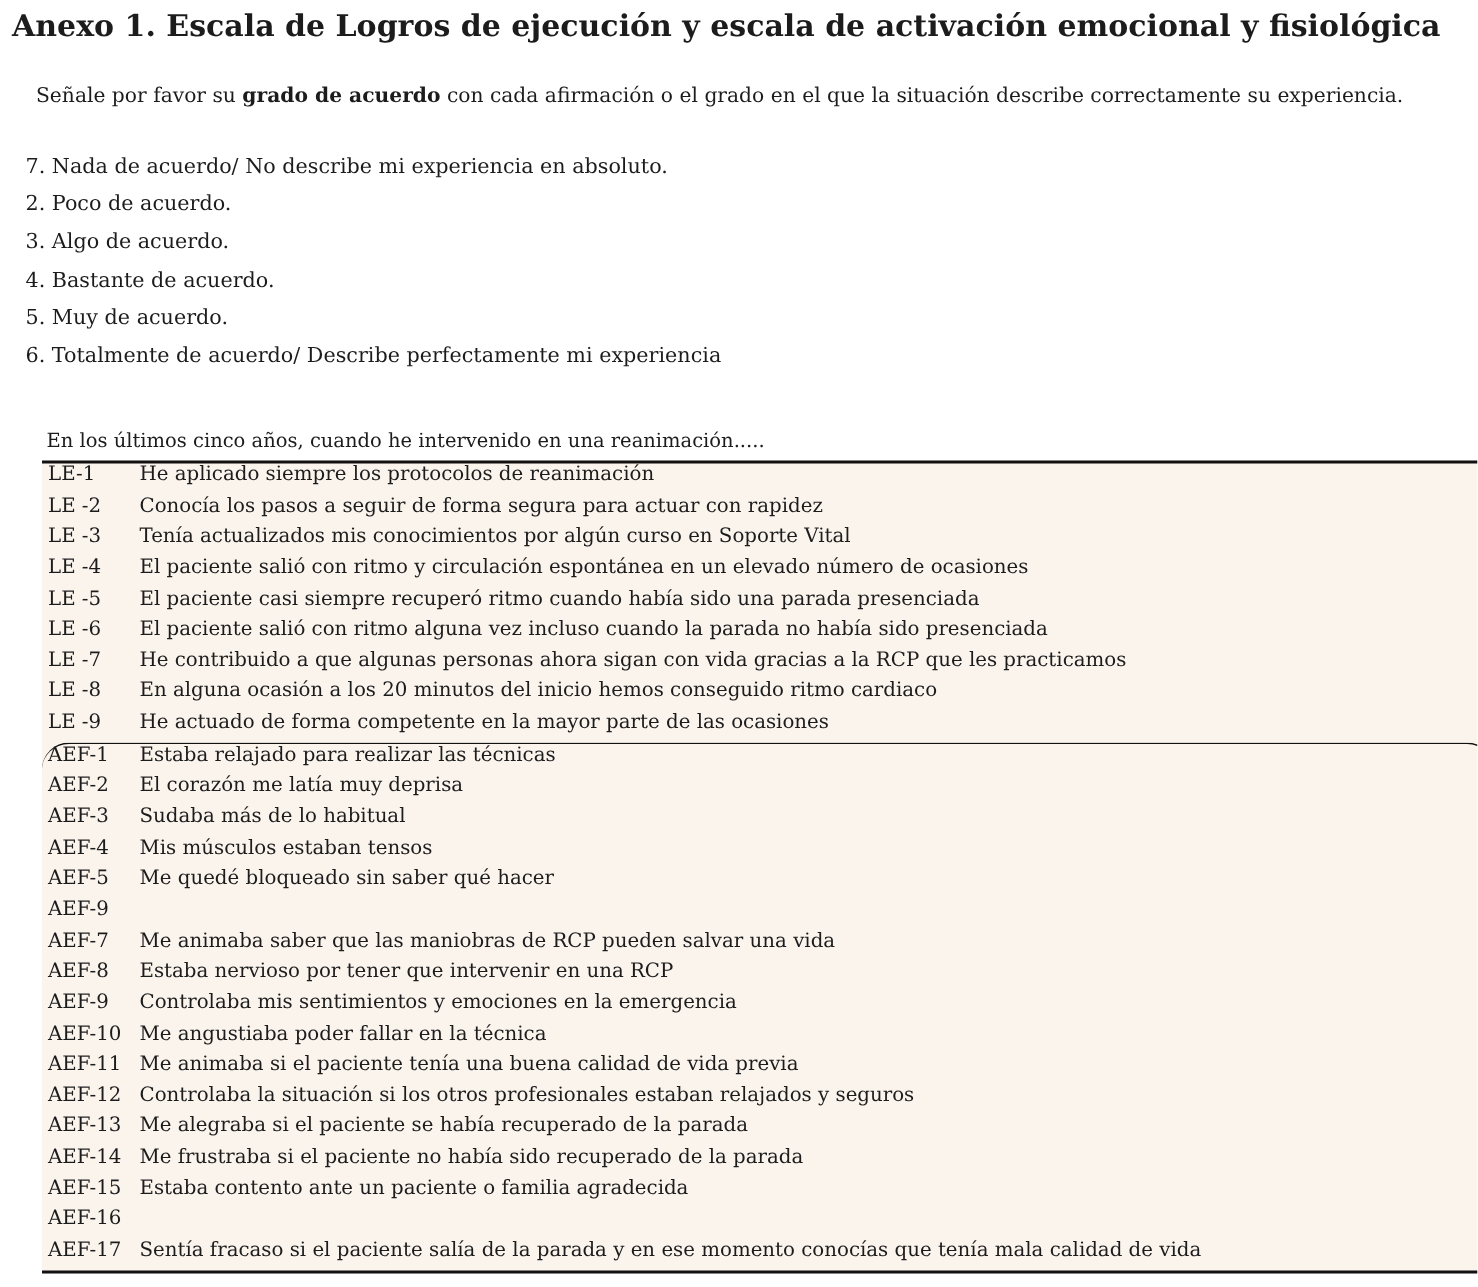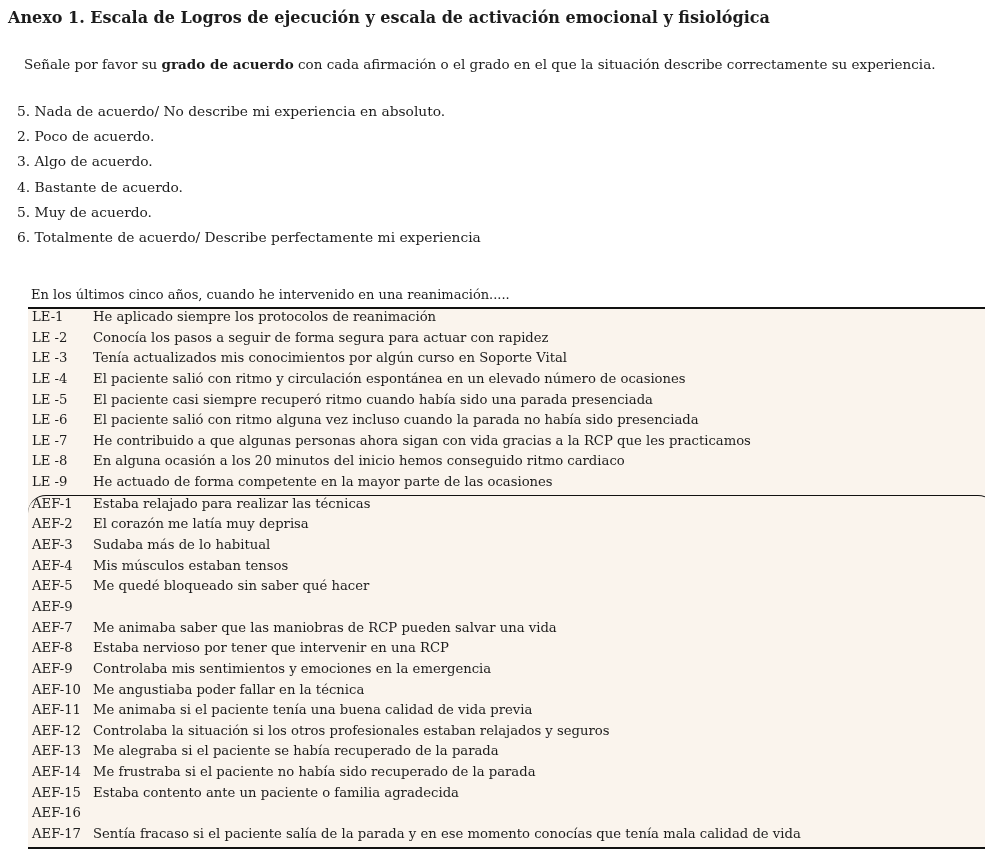--- a/index.html
+++ b/index.html
@@ -12,21 +12,21 @@
   .page {
     position: relative;
     width: 985px;
     height: 858px;
     background: #ffffff;
     overflow: hidden;
   }
   .title {
     margin: 0;
     padding: 7px 0 0 8px;
-    font-size: 16px;
+    font-size: 20px;
     font-weight: bold;
     line-height: 21px;
     white-space: nowrap;
   }
   .intro {
     margin: 0;
     padding: 27px 12px 0 24px;
     font-size: 13.5px;
     line-height: 18px;
     white-space: nowrap;
@@ -79,21 +79,21 @@
 </head>
 <body>
 
 <div class="page">
 
   <h1 class="title">Anexo 1. Escala de Logros de ejecución y escala de activación emocional y fisiológica</h1>
 
   <p class="intro"><span>Señale por favor su </span><b>grado de acuerdo</b><span> con cada afirmación o el grado en el que la situación describe correctamente su experiencia.</span></p>
 
   <div class="scale-list" id="scale-list">
-      <div class="scale-item">5. Nada de acuerdo/ No describe mi experiencia en absoluto.</div>
+      <div class="scale-item">7. Nada de acuerdo/ No describe mi experiencia en absoluto.</div>
       <div class="scale-item">2. Poco de acuerdo.</div>
       <div class="scale-item">3. Algo de acuerdo.</div>
       <div class="scale-item">4. Bastante de acuerdo.</div>
       <div class="scale-item">5. Muy de acuerdo.</div>
       <div class="scale-item">6. Totalmente de acuerdo/ Describe perfectamente mi experiencia</div>
     </div>
 
   <div class="anexo-table">
     <div class="caption">En los últimos cinco años, cuando he intervenido en una reanimación.....</div>
     <div class="tbody" id="table-body">

